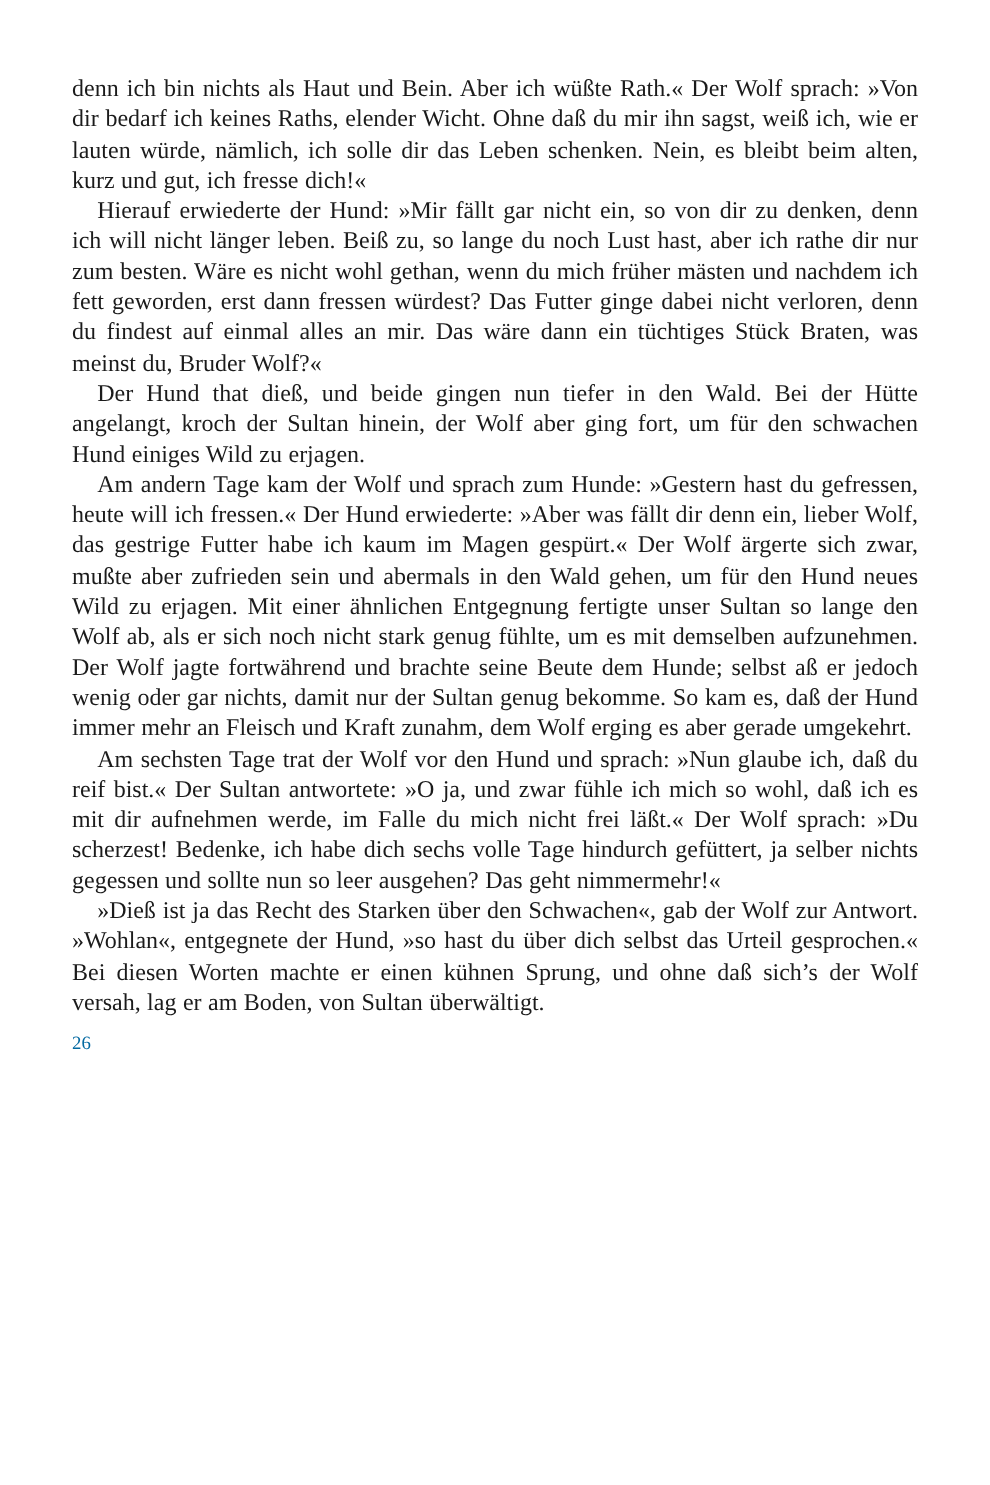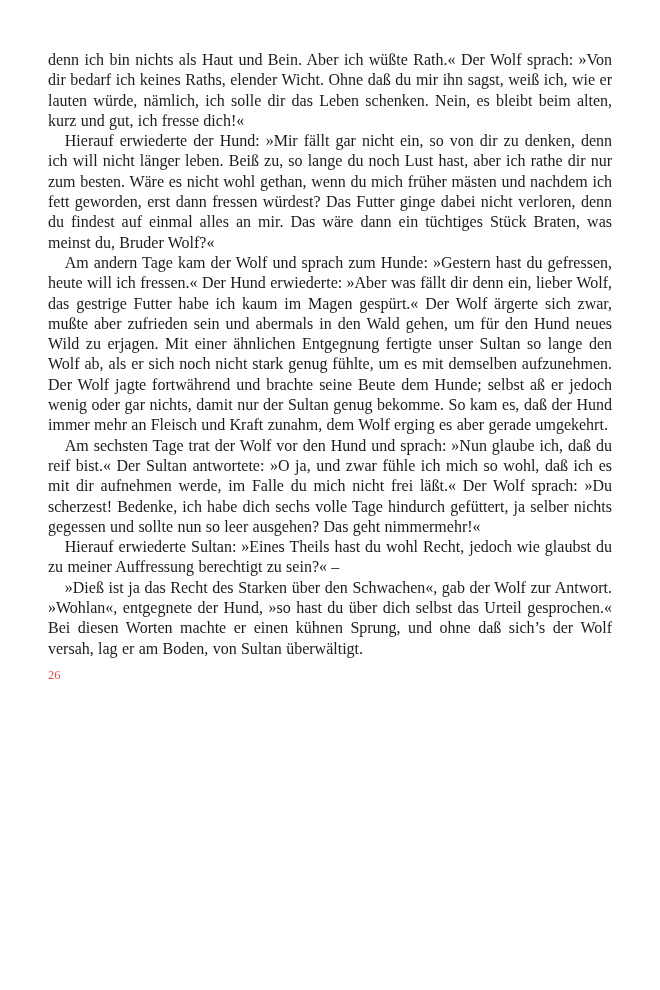--- a/index.html
+++ b/index.html
@@ -35,30 +35,30 @@
     word-spacing: 0.02em;
     color: #1b1b1b;
   }
   .text-block p.no-indent {
     text-indent: 0;
   }
   .page-number {
     margin-top: 9px;
     font-size: 12.5px;
     line-height: 14px;
-    color: #ef4444;
+    color: #0369a1;
     text-align: left;
   }
 </style>
 </head>
 <body>
 
 <div class="book-page">
   <div class="text-block">
     <p class="no-indent">denn ich bin nichts als Haut und Bein. Aber ich wüßte Rath.« Der Wolf sprach: »Von dir bedarf ich keines Raths, elender Wicht. Ohne daß du mir ihn sagst, weiß ich, wie er lauten würde, nämlich, ich solle dir das Leben schenken. Nein, es bleibt beim alten, kurz und gut, ich fresse dich!«</p>
     <p>Hierauf erwiederte der Hund: »Mir fällt gar nicht ein, so von dir zu denken, denn ich will nicht länger leben. Beiß zu, so lange du noch Lust hast, aber ich rathe dir nur zum besten. Wäre es nicht wohl gethan, wenn du mich früher mästen und nachdem ich fett geworden, erst dann fressen würdest? Das Futter ginge dabei nicht verloren, denn du findest auf einmal alles an mir. Das wäre dann ein tüchtiges Stück Braten, was meinst du, Bruder Wolf?«</p>
+    <p>Der Hund that dieß, und beide gingen nun tiefer in den Wald. Bei der Hütte angelangt, kroch der Sultan hinein, der Wolf aber ging fort, um für den schwachen Hund einiges Wild zu erjagen.</p>
     <p>Am andern Tage kam der Wolf und sprach zum Hunde: »Gestern hast du gefressen, heute will ich fressen.« Der Hund erwiederte: »Aber was fällt dir denn ein, lieber Wolf, das gestrige Futter habe ich kaum im Magen gespürt.« Der Wolf ärgerte sich zwar, mußte aber zufrieden sein und abermals in den Wald gehen, um für den Hund neues Wild zu erjagen. Mit einer ähnlichen Entgegnung fertigte unser Sultan so lange den Wolf ab, als er sich noch nicht stark genug fühlte, um es mit demselben aufzunehmen. Der Wolf jagte fortwährend und brachte seine Beute dem Hunde; selbst aß er jedoch wenig oder gar nichts, damit nur der Sultan genug bekomme. So kam es, daß der Hund immer mehr an Fleisch und Kraft zunahm, dem Wolf erging es aber gerade umgekehrt.</p>
     <p>Am sechsten Tage trat der Wolf vor den Hund und sprach: »Nun glaube ich, daß du reif bist.« Der Sultan antwortete: »O ja, und zwar fühle ich mich so wohl, daß ich es mit dir aufnehmen werde, im Falle du mich nicht frei läßt.« Der Wolf sprach: »Du scherzest! Bedenke, ich habe dich sechs volle Tage hindurch gefüttert, ja selber nichts gegessen und sollte nun so leer ausgehen? Das geht nimmermehr!«</p>
-    <p>Hierauf erwiederte Sultan: »Eines Theils hast du wohl Recht, jedoch wie glaubst du zu meiner Auffressung berechtigt zu sein?« –</p>
     <p>»Dieß ist ja das Recht des Starken über den Schwachen«, gab der Wolf zur Antwort. »Wohlan«, entgegnete der Hund, »so hast du über dich selbst das Urteil gesprochen.« Bei diesen Worten machte er einen kühnen Sprung, und ohne daß sich’s der Wolf versah, lag er am Boden, von Sultan überwältigt.</p>
   </div>
   <div class="page-number">26</div>
 </div>
 
 </body></html>

